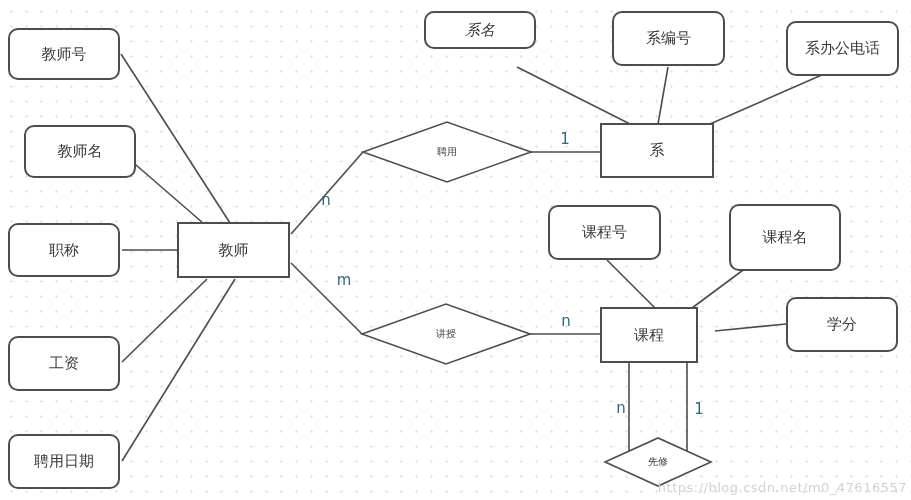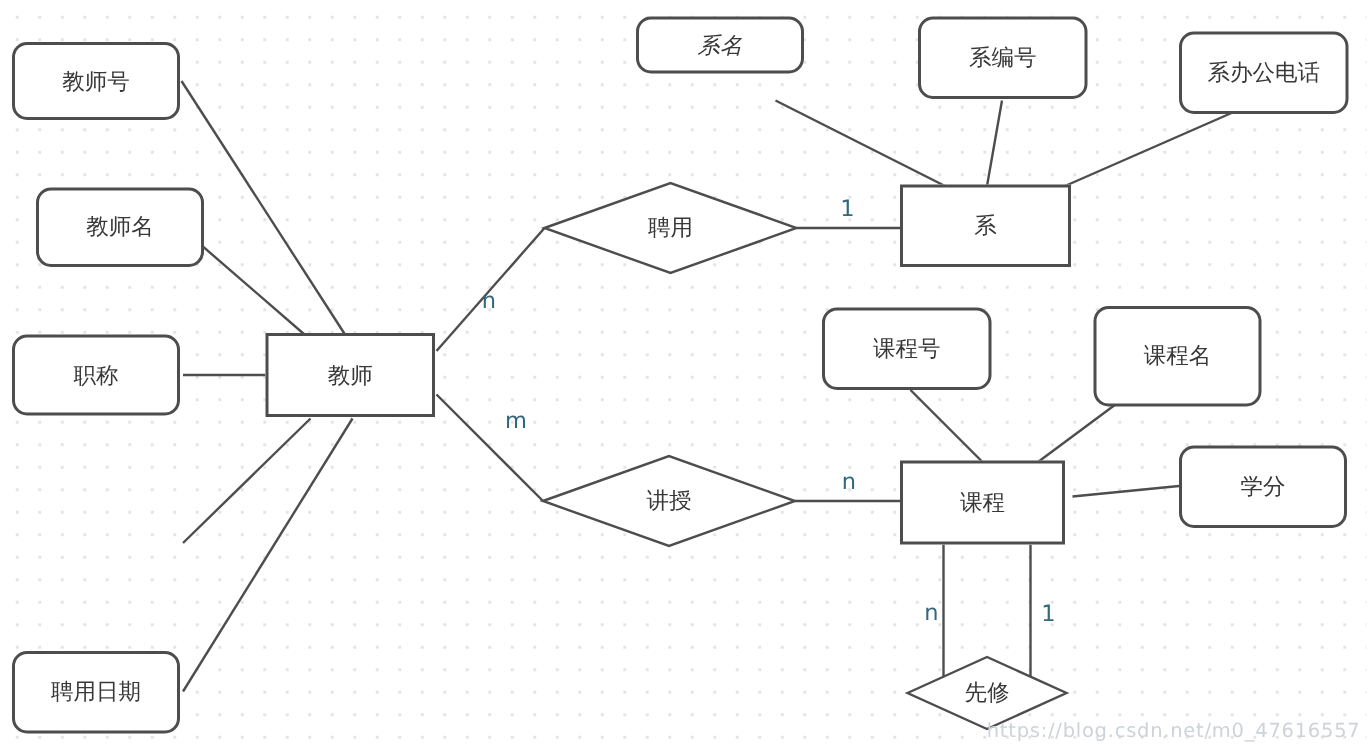--- a/index.html
+++ b/index.html
@@ -24,21 +24,21 @@
     background:#ffffff;
     display:flex;align-items:center;justify-content:center;
     font-size:15px;color:#383838;
     white-space:nowrap;
   }
   .attr{border-radius:10px;}
   .entity{border-radius:0;}
   .diamond-label{
     position:absolute;
     transform:translate(-50%,-50%);
-    font-size:15px;color:#383838;
+    font-size:10px;color:#383838;
     white-space:nowrap;
     background:transparent;
   }
   .card{
     position:absolute;
     transform:translate(-50%,-50%);
     font-size:15px;color:#33677d;
     background:transparent;
   }
   .watermark{
@@ -78,31 +78,32 @@
     <g stroke="#4d4d4d" stroke-width="1.6" fill="#ffffff">
       <polygon points="363,152 447,122 531,152 447,182"></polygon>
       <polygon points="362,334 446,304 530,334 446,364"></polygon>
       <polygon points="605,462 658,438 711,462 658,486"></polygon>
     </g>
   </svg>
 
   <div class="node attr" style="left:8px;   top:28px;  width:112px; height:52px;text-align:center;">教师号</div>
   <div class="node attr" style="left:8px;   top:125px; width:112px; height:53px;margin-left:16px;">教师名</div>
   <div class="node attr" style="left:8px;   top:223px; width:112px; height:54px;font-family:Liberation Serif, serif;">职称</div>
+  <div class="node attr" style="left:8px;   top:336px; width:112px; height:55px;">工资</div>
   <div class="node attr" style="left:8px;   top:434px; width:112px; height:55px;">聘用日期</div>
   <div class="node attr" style="left:424px; top:11px;  width:112px; height:38px;font-style:italic;">系名</div>
   <div class="node attr" style="left:612px; top:11px;  width:113px; height:55px;">系编号</div>
   <div class="node attr" style="left:786px; top:11px;  width:113px; height:55px;margin-top:10px;">系办公电话</div>
   <div class="node attr" style="left:548px; top:205px; width:113px; height:55px;">课程号</div>
   <div class="node attr" style="left:729px; top:204px; width:112px; height:67px;">课程名</div>
   <div class="node attr" style="left:786px; top:297px; width:112px; height:55px;">学分</div>
 
   <div class="node entity" style="left:177px; top:222px; width:113px; height:56px;">教师</div>
   <div class="node entity" style="left:600px; top:123px; width:114px; height:55px;">系</div>
-  <div class="node entity" style="left:600px; top:307px; width:110px; height:56px;">课程</div>
+  <div class="node entity" style="left:600px; top:307px; width:98px; height:56px;">课程</div>
 
   <div class="diamond-label" style="left:447px; top:152px;">聘用</div>
   <div class="diamond-label" style="left:446px; top:334px;">讲授</div>
   <div class="diamond-label" style="left:658px; top:462px;">先修</div>
 
   <div class="card" style="left:326px; top:200px;">n</div>
   <div class="card" style="left:565px; top:139px;">1</div>
   <div class="card" style="left:344px; top:280px;">m</div>
   <div class="card" style="left:566px; top:321px;">n</div>
   <div class="card" style="left:621px; top:408px;">n</div>

